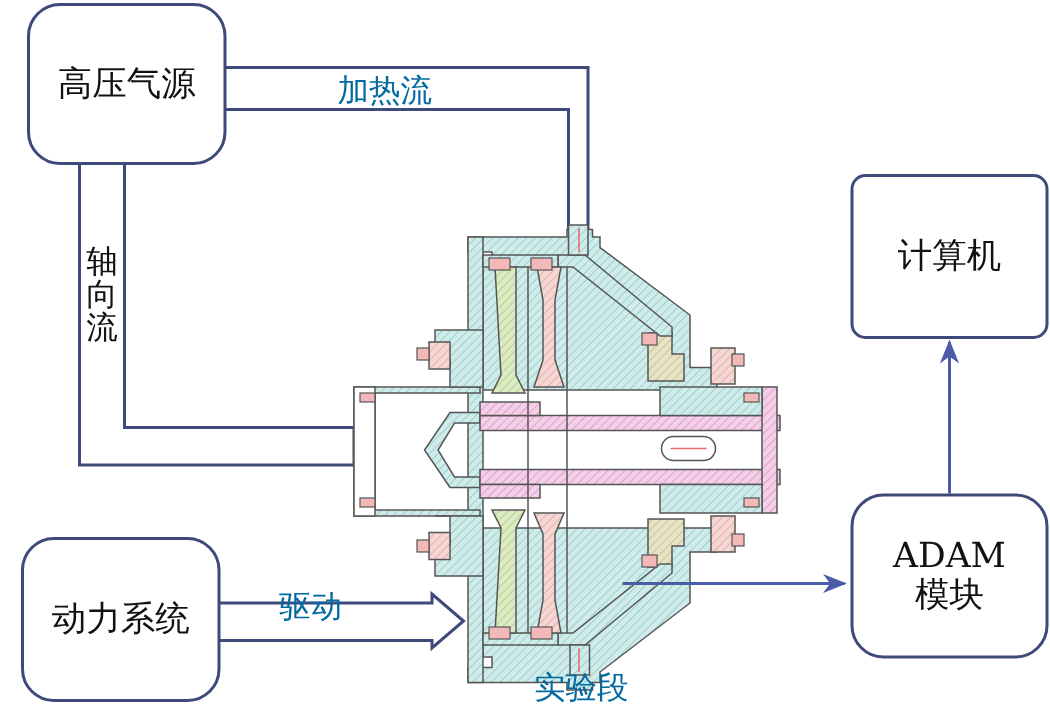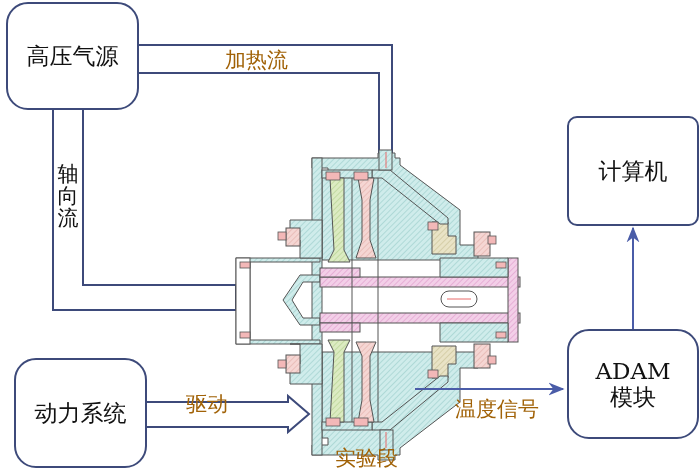--- a/index.html
+++ b/index.html
@@ -2,21 +2,21 @@
 <html><head>
   <meta charset="utf-8">
   <style>
     html, body { margin: 0; padding: 0; background: #ffffff; }
     body { width: 700px; height: 472px; position: relative; overflow: hidden;
            font-family: "DejaVu Serif", "Liberation Serif", serif; }
     #diagram { position: absolute; left: 0; top: 0; width: 700px; height: 472px; }
     .box { position: absolute; border: 2px solid #3d4a7a; border-radius: 22px; background: #fff;
            display: flex; align-items: center; justify-content: center; box-sizing: border-box;
            color: #111; font-size: 23px; text-align: center; line-height: 1.15; }
-    .label { position: absolute; color: #a16207; font-size: 21px; white-space: nowrap; }
+    .label { position: absolute; color: #0369a1; font-size: 21px; white-space: nowrap; }
     .vlabel { position: absolute; color: #111; font-size: 21px; width: 24px; line-height: 1.05;
               text-align: center; }
   </style>
 </head>
 <body>
 
 <div id="diagram">
 
   <svg width="700" height="472" viewBox="0 0 700 472" style="position:absolute;left:0;top:0">
     <defs>
@@ -126,21 +126,21 @@
 
       <rect x="380" y="430" width="13" height="20" fill="url(#hatchCyan)" stroke="#555" stroke-width="1"></rect>
       <line x1="386" y1="432" x2="386" y2="448" stroke="#e86a6a" stroke-width="1"></line>
     </g>
 
     <line x1="415" y1="389" x2="563" y2="389" stroke="#4a5ca8" stroke-width="2" marker-end="url(#arrowHead)"></line>
 
     <line x1="633" y1="329" x2="633" y2="228" stroke="#4a5ca8" stroke-width="2" marker-end="url(#arrowHead)"></line>
   </svg>
 
-  <div class="box" style="left:6px;top:2px;width:133px;height:108px;">
+  <div class="box" style="left:18px;top:2px;width:133px;height:108px;">
     <span>高压气源</span>
   </div>
 
   <div class="box" style="left:14px;top:358px;width:133px;height:110px;">
     <span>动力系统</span>
   </div>
 
   <div class="box" style="left:567px;top:116px;width:132px;height:110px;border-radius:10px;">
     <span>计算机</span>
   </div>
@@ -152,15 +152,14 @@
 
   <span class="label" style="left:225px;top:46px;">加热流</span>
 
   <div class="vlabel" style="left:56px;top:163px;">
     <div>轴</div>
     <div>向</div>
     <div>流</div>
   </div>
 
   <span class="label" style="left:186px;top:390px;">驱动</span>
-  <span class="label" style="left:335px;top:444px;">实验段</span>
-  <span class="label" style="left:455px;top:395px;">温度信号</span>
+  <span class="label" style="left:356px;top:444px;">实验段</span>
 </div>
 
 </body></html>

